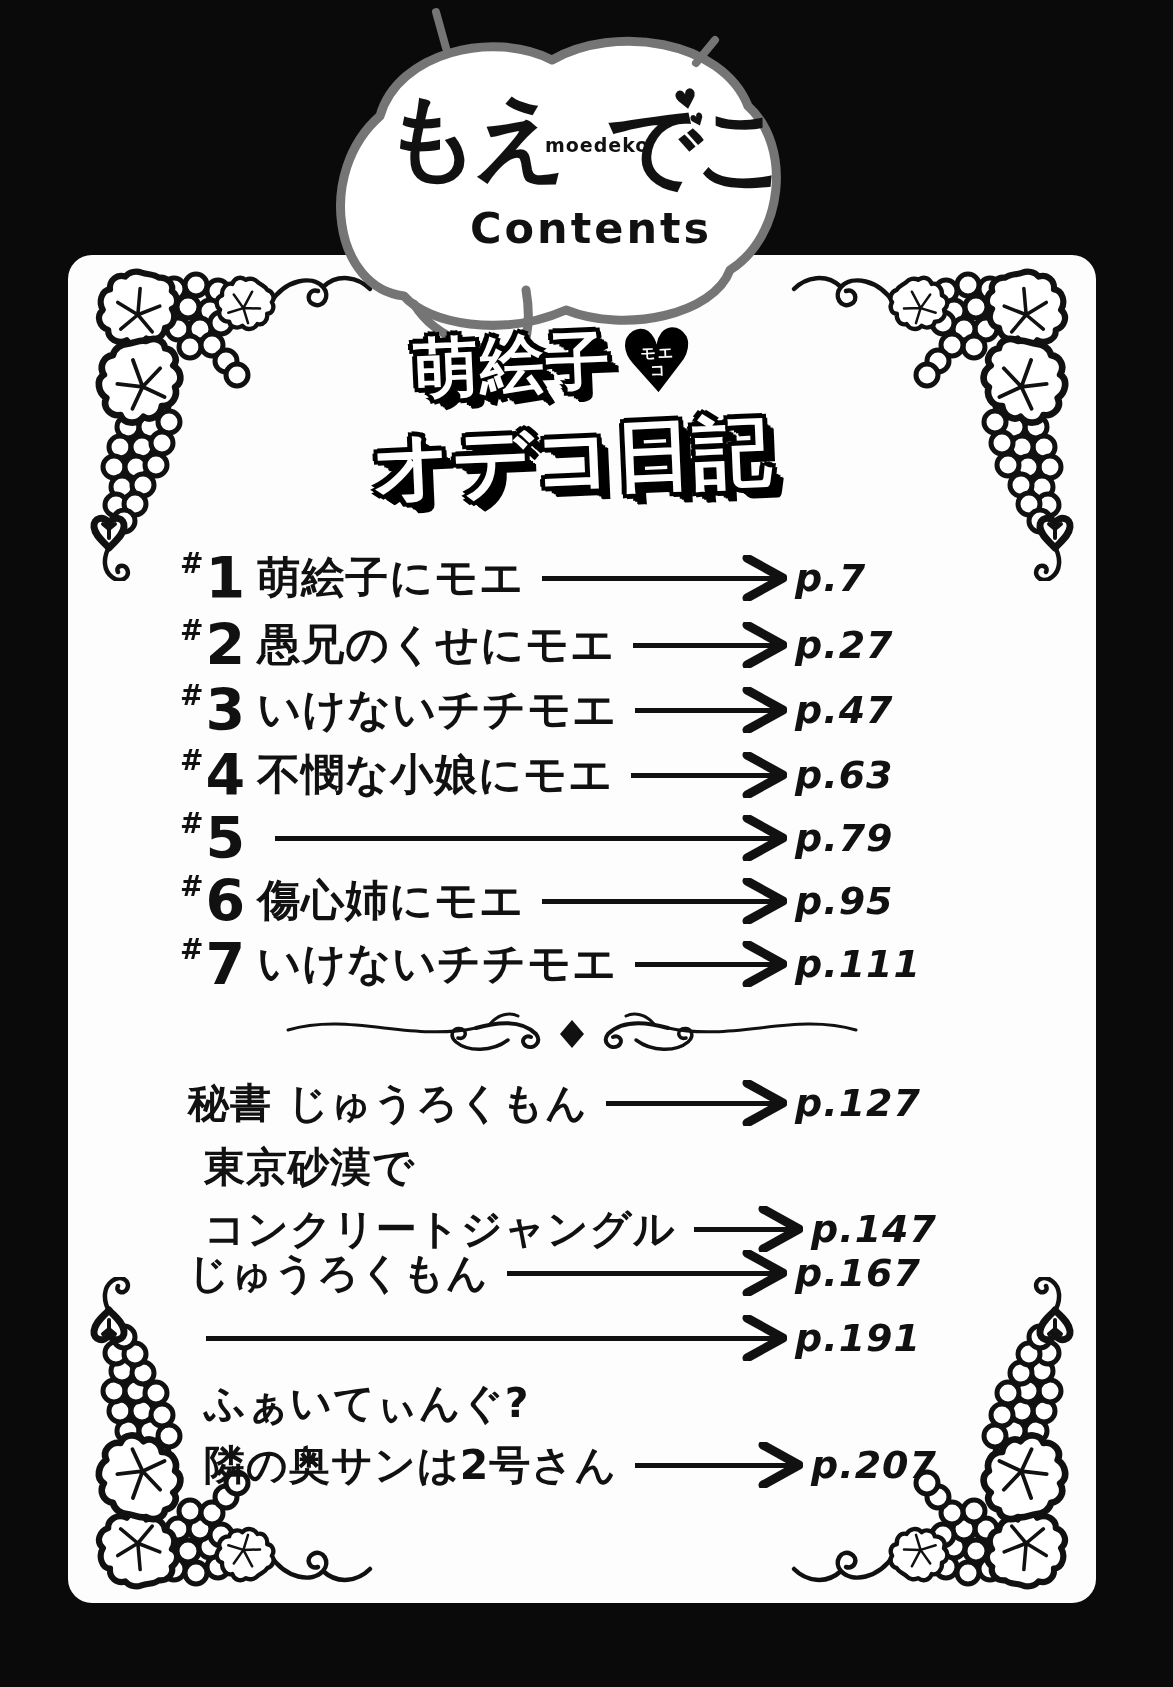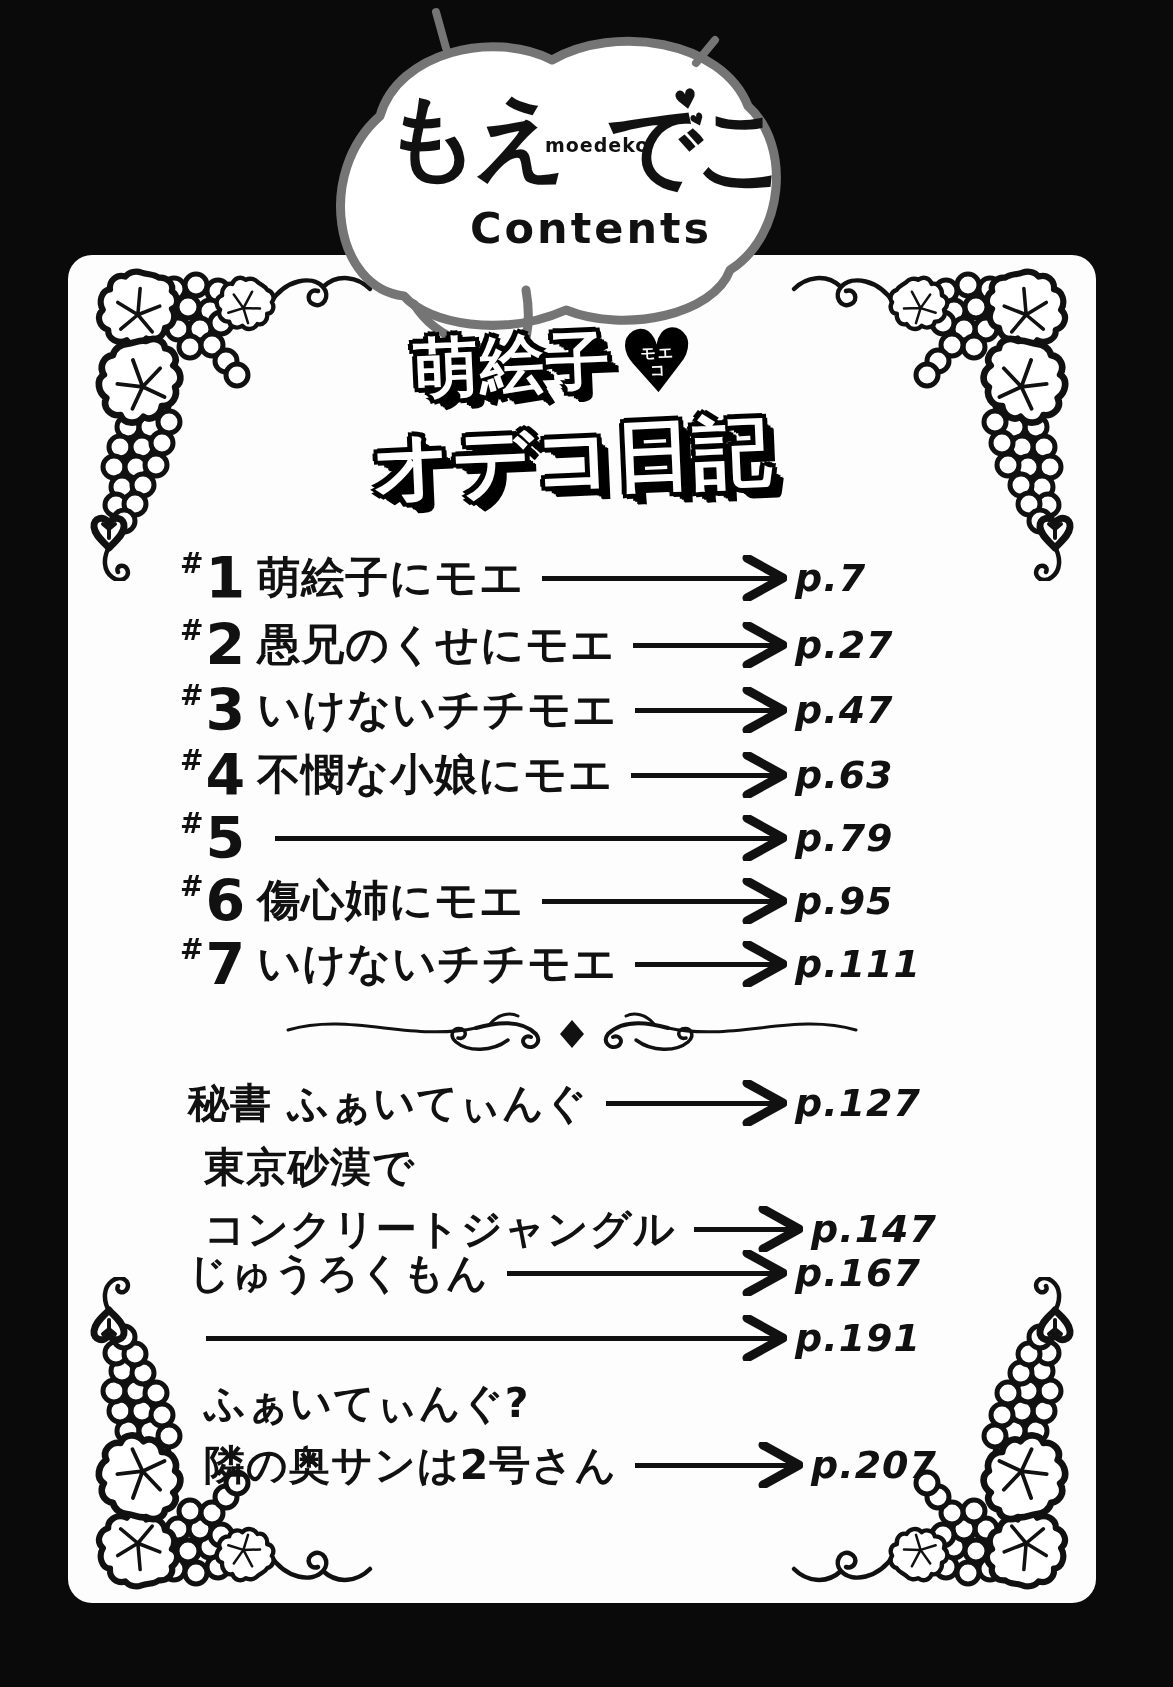--- a/index.html
+++ b/index.html
@@ -248,21 +248,21 @@
     <g transform="translate(584,0) scale(-1,1)">
       <path d="M8,30 C70,12 130,42 196,28" stroke-width="3"></path>
       <path d="M196,28 C224,20 244,22 256,34 C262,42 254,50 246,46 C240,42 244,34 251,37" stroke-width="4"></path>
       <path d="M228,40 C212,52 188,52 176,42 C168,35 174,26 182,29 C188,32 185,40 178,38" stroke-width="3.5"></path>
       <path d="M210,24 C218,14 230,12 238,16" stroke-width="3"></path>
     </g>
     <path class="dm" d="M292,20 L304,34 L292,48 L280,34 Z"></path>
   </svg>
 
   <div class="row x" style="top:1073px">
-    <span class="ttl">秘書 ふぁいてぃんぐ</span>
+    <span class="ttl">秘書 じゅうろくもん</span>
     <span class="lead"></span>
     <svg class="ahead" viewBox="0 0 46 46">
         <path d="M6,3 L42,23 L6,43"></path>
       </svg>
     <span class="pnum">p.127</span>
   </div>
 
   <div class="xrow2" style="top:1140px">
     <div class="xl1">東京砂漠で</div>
     <div class="row x">

